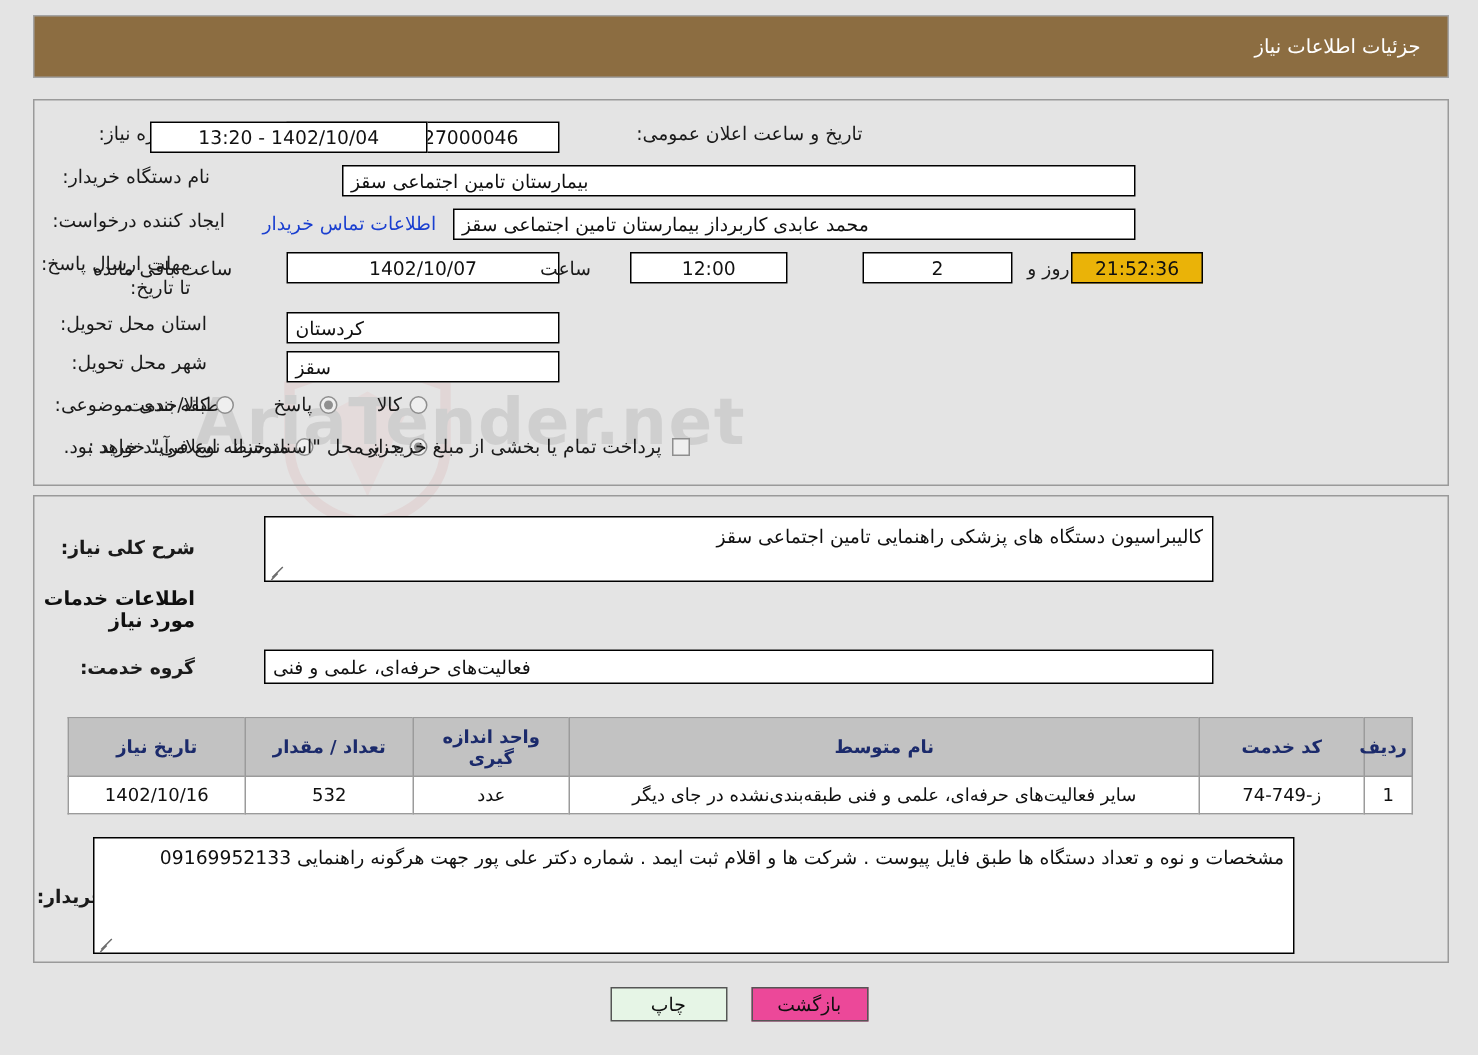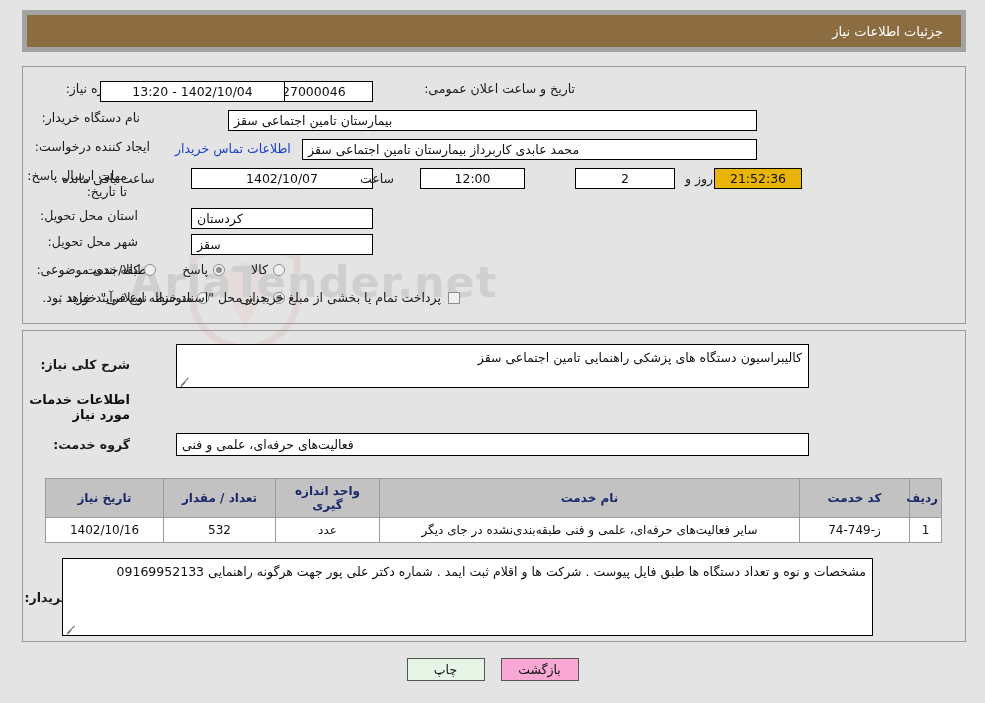--- a/index.html
+++ b/index.html
@@ -42,21 +42,21 @@
     left: 185px; top: 40px;
     width: 120px; height: 118px;
   }
 
   
   .title-bar {
     position: absolute;
     left: 22px; top: 10px;
     width: 944px; height: 42px;
     background: #8c6d41;
-    border: 5px solid #a3a3a3;
+    border: 1px solid #a3a3a3;
     color: #ffffff;
     font-size: 13px;
     display: flex;
     align-items: center;
     justify-content: flex-start;
     padding-right: 0;
     z-index: 3;
   }
   .title-bar .t-inner {
     width: 100%;
@@ -226,21 +226,21 @@
     border: 1px solid #555555;
     font-size: 12.5px;
     padding: 3px 0;
     width: 78px;
     text-align: center;
     cursor: pointer;
     color: #101010;
     font-family: "DejaVu Sans", "Liberation Sans", sans-serif;
   }
   .btn-print { background: #e6f5e6; }
-  .btn-back  { background: #f9a8d4; }
+  .btn-back  { background: #ec4899; }
 </style>
 </head>
 <body>
 
 <div id="page">
 
   <div class="watermark">
     <svg class="wm-shield" viewBox="0 0 120 118">
       <path d="M60 4 L112 22 L112 62 C112 92 88 110 60 114 C32 110 8 92 8 62 L8 22 Z" fill="none" stroke="#d9a8a8" stroke-width="7"></path>
       <path d="M60 26 L86 40 L60 96 L34 40 Z" fill="#e8bcbc"></path>
@@ -344,40 +344,40 @@
   <div class="sec-head" style="right:855px; top:392px;">اطلاعات خدمات مورد نیاز</div>
 
   <div style="position:absolute; right:855px; top:437px; z-index:4;" class="lbl lbl-b">گروه خدمت:</div>
   <div class="fld right" style="position:absolute; right:176px; top:433px; left:176px; height:23px; z-index:4;">فعالیت‌های حرفه‌ای، علمی و فنی</div>
 
   <table id="svc-table">
     <thead>
       <tr>
         <th class="col-radif">ردیف</th>
         <th class="col-code">کد خدمت</th>
-        <th class="col-name">نام خدمت</th>
+        <th class="col-name">نام متوسط</th>
         <th class="col-unit">واحد اندازه گیری</th>
         <th class="col-qty">تعداد / مقدار</th>
         <th class="col-date">تاریخ نیاز</th>
       </tr>
     </thead>
     <tbody>
       <tr>
         <td>1</td>
         <td>ز-749-74</td>
         <td>سایر فعالیت‌های حرفه‌ای، علمی و فنی طبقه‌بندی‌نشده در جای دیگر</td>
         <td>عدد</td>
         <td>532</td>
         <td>1402/10/16</td>
       </tr>
     </tbody>
   </table>
 
   <div style="position:absolute; right:855px; top:590px; z-index:4;" class="lbl lbl-b">توضیحات خریدار:</div>
-  <div class="tarea" style="position:absolute; right:112px; top:558px; left:62px; height:78px; z-index:4;">
+  <div class="tarea" style="position:absolute; right:122px; top:558px; left:62px; height:78px; z-index:4;">
     <span>مشخصات و نوه و تعداد دستگاه ها طبق فایل پیوست . شرکت ها و اقلام ثبت ایمد . شماره دکتر علی پور جهت هرگونه راهنمایی 09169952133</span>
     <span class="resize-grip"></span>
   </div>
 
   <div class="btnrow">
     <button class="btn btn-back">بازگشت</button>
     <button class="btn btn-print">چاپ</button>
   </div>
 
 </div>

